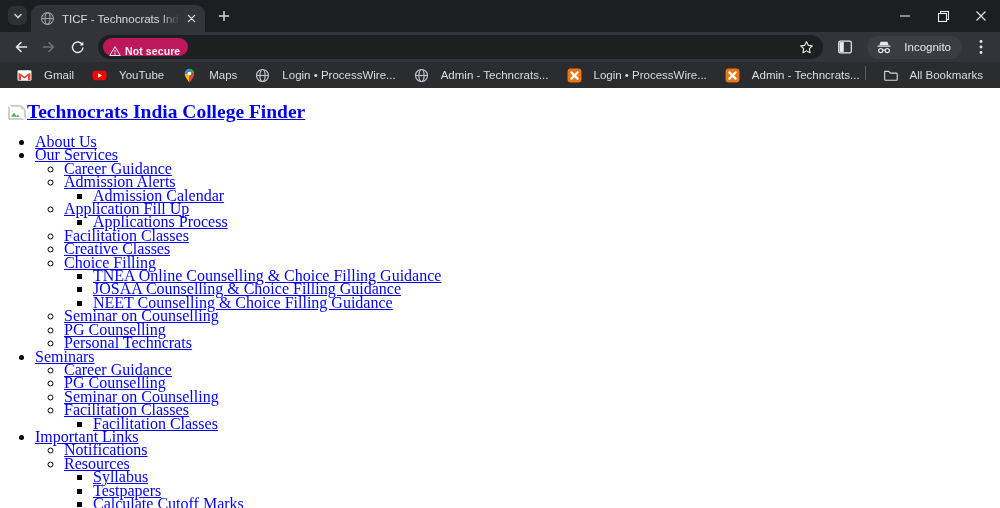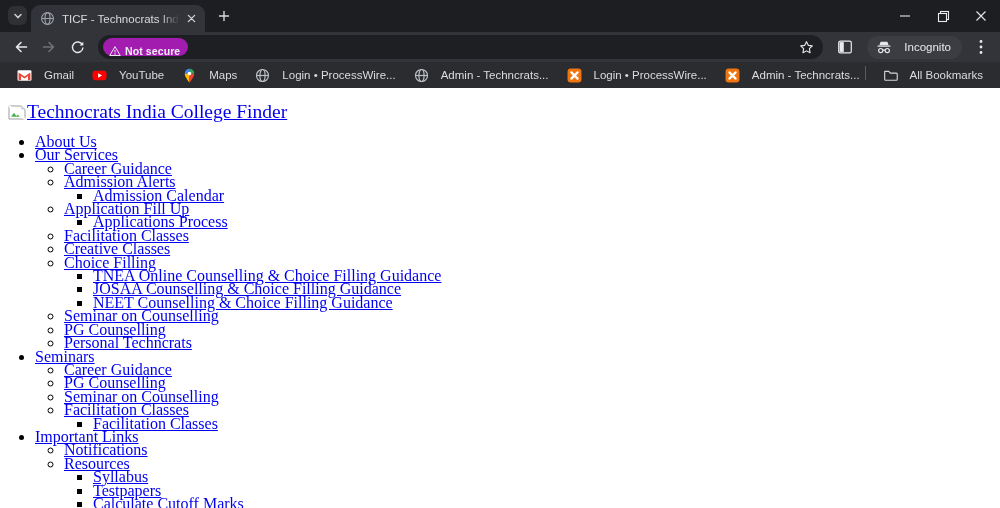--- a/index.html
+++ b/index.html
@@ -24,21 +24,21 @@
   .wincontrols { position:absolute; right:0; top:0; height:32px; display:flex; }
   .wc { width:38px; height:32px; border:none; background:transparent; color:#e8eaed;
         display:flex; align-items:center; justify-content:center; cursor:pointer; }
 
   
   .toolbar { height:30px; background:#33343a; display:flex; align-items:center; padding:0 8px; gap:2px; flex:none; }
   .navbtn { width:26px; height:26px; border:none; background:transparent; display:flex; align-items:center;
             justify-content:center; border-radius:50%; cursor:pointer; flex:none; }
   .omnibox { flex:1; height:24px; margin:0 6px; background:#1e1f23; border-radius:12px; display:flex;
              align-items:center; padding:0 6px 0 5px; min-width:0; cursor:text; }
-  .chip { height:18px; background:#a21caf; border-radius:9px; display:flex; align-items:center;
+  .chip { height:18px; background:#be185d; border-radius:9px; display:flex; align-items:center;
           padding:8px 8px 0 6px; gap:4px; flex:none; cursor:pointer; }
   .chip span { color:#eceeef; font-size:10.5px; font-weight:700; letter-spacing:.1px; }
   .url { color:#e6e8ea; font-size:11.5px; margin-left:9px; flex:1; white-space:nowrap; overflow:hidden;margin-top:48px; }
   .starbtn { width:22px; height:22px; border:none; background:transparent; display:flex; align-items:center;
              justify-content:center; flex:none; cursor:pointer; }
   .panelbtn { width:28px; height:26px; border:none; background:transparent; display:flex; align-items:center;
               justify-content:center; cursor:pointer; flex:none; }
   .incog { height:23px; background:#3c3d42; border-radius:12px; display:flex; align-items:center;
            gap:12px; padding:0 11px 0 9px; margin:0 6px; flex:none; }
   .incog span { color:#e6e8ea; font-size:11.5px; }
@@ -49,21 +49,21 @@
   .bmbar { height:26px; background:#2b2c30; display:flex; align-items:center; padding:0 10px; flex:none; }
   .bm-items { display:flex; align-items:center; gap:4px; flex:1; min-width:0; }
   .bm { display:flex; align-items:center; gap:12px; padding:2px 7px; border-radius:6px; cursor:pointer; }
   .bm span { color:#dadcdf; font-size:11.5px; white-space:nowrap; }
   .bm-right { display:flex; align-items:flex-start; gap:10px; flex:none; }
   .bm-divider { width:1px; height:14px; background:#5a5b5f; }
   .icon14 { width:15px; height:15px; display:flex; flex:none; }
 
   
   .page { flex:1; background:#ffffff; overflow:hidden; font-family:"Liberation Serif", serif; padding:0 0 0 8px; }
-  .page h1 { margin:13px 0 9px 0; font-size:19.5px; font-weight:400; }
+  .page h1 { margin:13px 0 9px 0; font-size:19.5px; font-weight:700; }
   .page h1 a { color:#0000EE; text-decoration:underline; }
   .broken-img { display:inline-block; width:18px; height:15px; vertical-align:-2px; margin-right:1px; }
   .nav-ul { list-style:disc; margin:12px 0 0 0; padding-left:27px; color:#000; }
   .nav-ul .nav-ul { list-style:circle; margin:0; padding-left:29px; }
   .nav-ul .nav-ul .nav-ul { list-style:square; }
   .nav-ul li { font-size:16px; line-height:13.4px; }
   .nav-ul a { color:#0000EE; text-decoration:underline; }
 </style>
 </head>
 <body>

